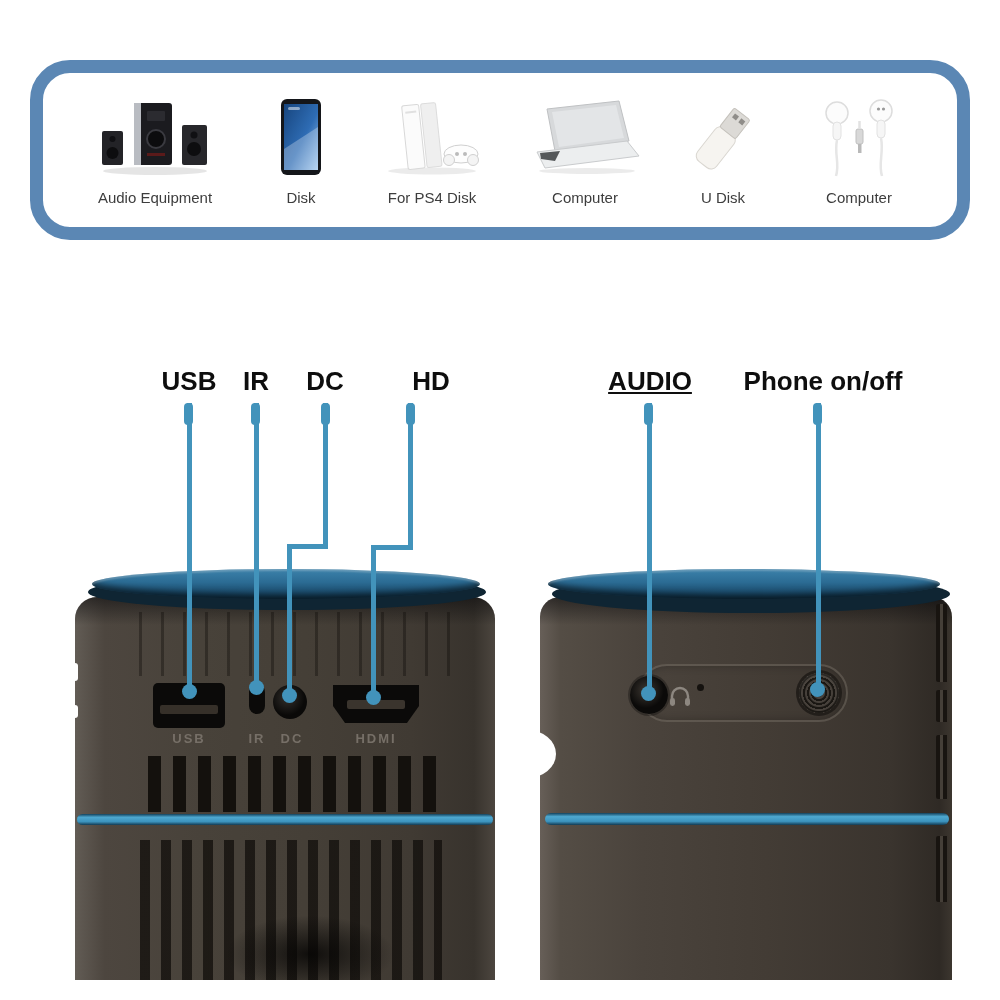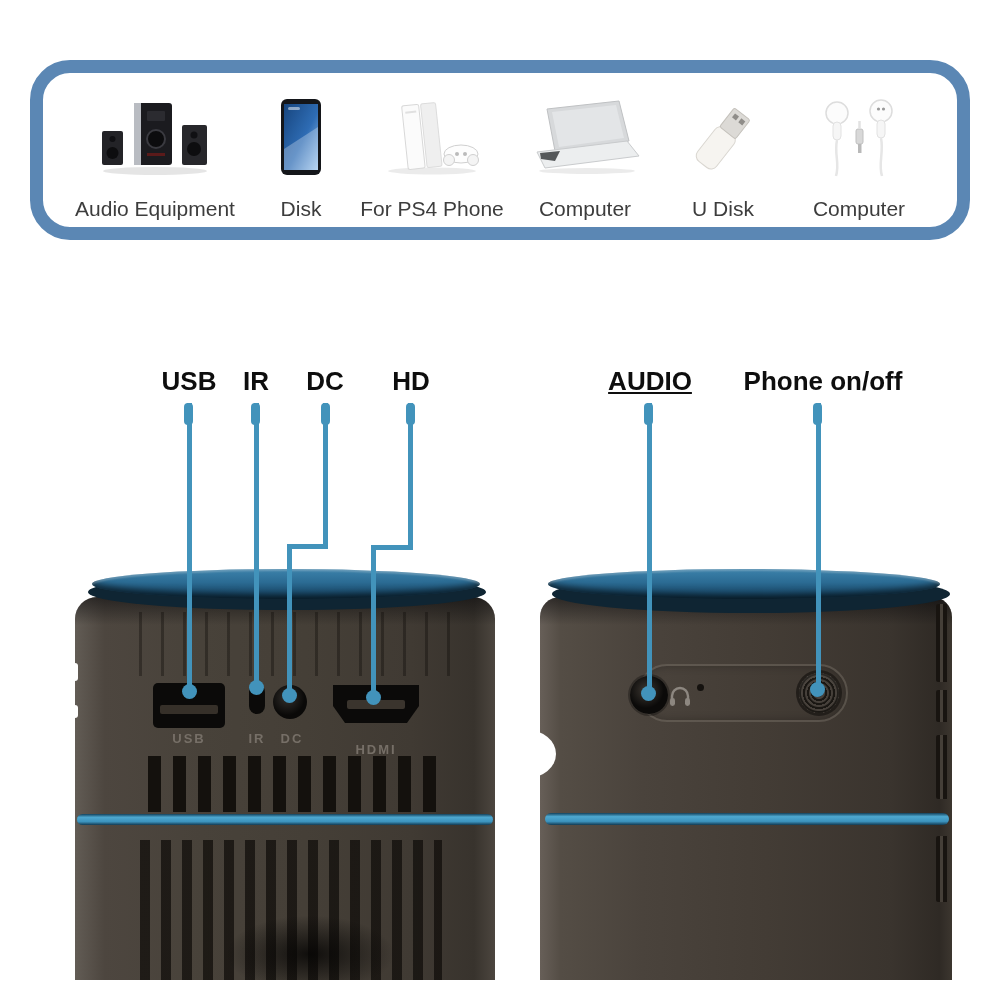--- a/index.html
+++ b/index.html
@@ -5,21 +5,21 @@
   html,body{margin:0;padding:0;background:#ffffff;}
   .stage{position:relative;width:1000px;height:1000px;background:#fff;overflow:hidden;
          font-family:"Liberation Sans",sans-serif;}
   .abs{position:absolute;}
 
   
   .banner{position:absolute;left:30px;top:60px;width:940px;height:180px;box-sizing:border-box;
           border:13px solid #5b87b4;border-radius:40px;background:#fff;}
   .banner-item{position:absolute;top:95px;width:180px;text-align:center;}
   .item-icon{height:82px;display:flex;align-items:flex-end;justify-content:center;}
-  .item-label{margin-top:20px;font-size:21px;color:#3d3d3d;line-height:1.1;white-space:nowrap;}
+  .item-label{margin-top:13px;font-size:15px;color:#3d3d3d;line-height:1.1;white-space:nowrap;}
 
   
   .callout{position:absolute;top:366px;transform:translateX(-50%);font-size:26px;font-weight:bold;
            color:#0e0e0e;white-space:nowrap;z-index:12;}
   .ln{position:absolute;background:#4293bb;z-index:10;}
   .ln-cap{width:9px;height:22px;border-radius:4px;}
   .ln-stem{width:5px;}
   .ln-h{height:5px;}
   .ln-dot{width:15px;height:15px;border-radius:50%;}
 
@@ -127,21 +127,21 @@
           <rect x="47" y="6" width="15" height="64" rx="2" fill="#efefef" stroke="#dcdcdc"></rect>
           <rect x="31" y="12" width="11" height="2" fill="#e0e0e0"></rect>
         </g>
         <ellipse cx="84" cy="57" rx="17" ry="9" fill="#fdfdfd" stroke="#d0d0d0"></ellipse>
         <circle cx="72" cy="63" r="5.5" fill="#f4f4f4" stroke="#d0d0d0"></circle>
         <circle cx="96" cy="63" r="5.5" fill="#f4f4f4" stroke="#d0d0d0"></circle>
         <circle cx="80" cy="57" r="2" fill="#bbbbbb"></circle>
         <circle cx="88" cy="57" r="2" fill="#bbbbbb"></circle>
       </svg>
     </div>
-    <div class="item-label">For PS4 Phone</div>
+    <div class="item-label">For PS4 Disk</div>
   </div>
 
   <div class="banner-item" style="left:495px;">
     <div class="item-icon">
       <svg width="120" height="78" viewBox="0 0 120 78">
         <polygon points="22,10 94,2 104,42 30,52" fill="#d7d9db" stroke="#bfc1c3"></polygon>
         <polygon points="27,13 91,6 99,39 34,48" fill="#e3e5e7"></polygon>
         <polygon points="12,53 102,42 114,57 20,69" fill="#eceeef" stroke="#c9cbcd"></polygon>
         <polygon points="15,54 35,52 30,62 16,60" fill="#55585a"></polygon>
         <ellipse cx="62" cy="72" rx="48" ry="3" fill="rgba(0,0,0,0.08)"></ellipse>
@@ -179,21 +179,21 @@
         <rect x="45" y="47" width="3.5" height="9" fill="#b9b9b9"></rect>
         <path d="M46.5 24 L46.5 32" stroke="#e2e2e2" stroke-width="2.5"></path>
       </svg>
     </div>
     <div class="item-label">Computer</div>
   </div>
 
   <div class="callout" style="left:189px;">USB</div>
   <div class="callout" style="left:256px;">IR</div>
   <div class="callout" style="left:325px;">DC</div>
-  <div class="callout" style="left:411px;">HD</div>
+  <div class="callout" style="left:431px;">HD</div>
   <div class="callout" style="left:650px;text-decoration:underline;">AUDIO</div>
   <div class="callout" style="left:823px;">Phone on/off</div>
 
   <div class="abs body-l"></div>
   <div class="abs top-shade" style="left:75px;top:597px;width:420px;"></div>
   <div class="abs edge-notch" style="left:71px;top:663px;width:7px;height:18px;"></div>
   <div class="abs edge-notch" style="left:71px;top:705px;width:7px;height:13px;"></div>
   <div class="abs disc-under" style="left:88px;top:574px;width:398px;height:36px;"></div>
   <div class="abs disc-top" style="left:92px;top:569px;width:388px;height:30px;"></div>
   <div class="abs vents-top"></div>
@@ -201,21 +201,21 @@
   <div class="abs usb-port"></div>
   <div class="abs usb-tab"></div>
   <div class="abs ir-port"></div>
   <div class="abs dc-port"></div>
   <div class="abs hdmi-port"></div>
   <div class="abs hdmi-slot"></div>
 
   <div class="port-mark" style="left:189px;">USB</div>
   <div class="port-mark" style="left:257px;">IR</div>
   <div class="port-mark" style="left:292px;">DC</div>
-  <div class="port-mark" style="left:376px;margin-top:11px;">HDMI</div>
+  <div class="port-mark" style="left:376px;">HDMI</div>
 
   <div class="abs vents-mid"></div>
   <div class="abs stripe" style="left:77px;top:814px;width:416px;height:11px;"></div>
   <div class="abs vents-bot"></div>
   <div class="abs blob"></div>
 
   <div class="abs body-r"></div>
   <div class="abs top-shade" style="left:540px;top:597px;width:412px;border-radius:20px 20px 0 0;"></div>
   <div class="abs disc-under" style="left:552px;top:575px;width:398px;height:38px;"></div>
   <div class="abs disc-top" style="left:548px;top:569px;width:392px;height:30px;"></div>

